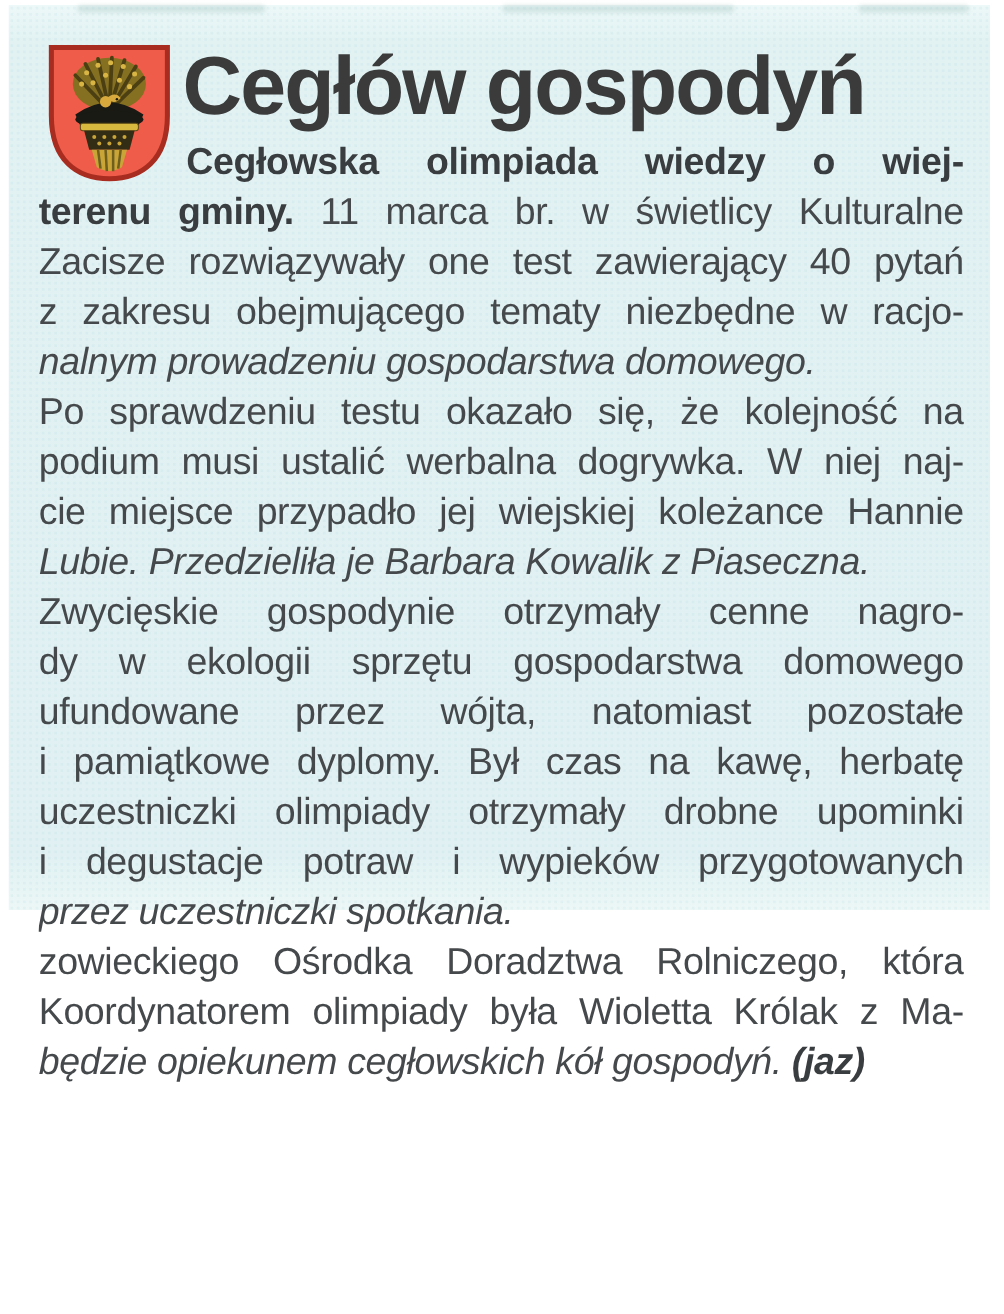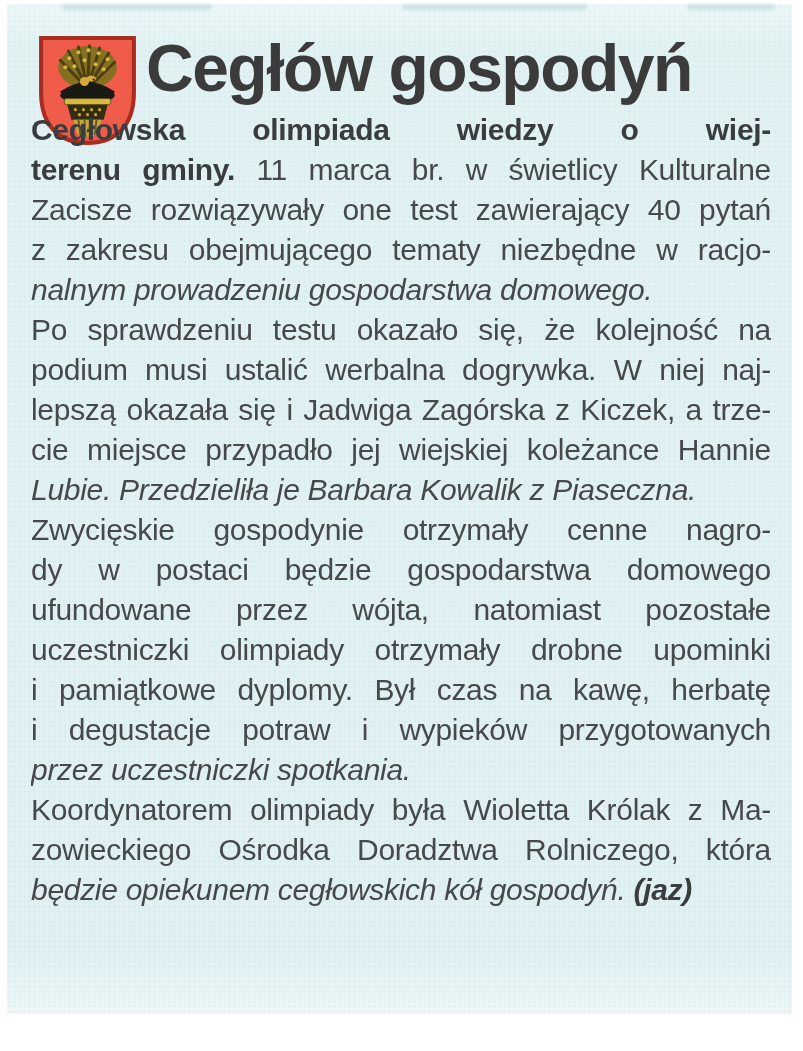--- a/index.html
+++ b/index.html
@@ -2,21 +2,21 @@
 <html><head>
 <meta charset="utf-8">
 <style>
   html,body{margin:0;padding:0;}
   body{
     width:803px;height:1051px;position:relative;overflow:hidden;
     background:#ffffff;
     font-family:"Liberation Sans", sans-serif;
   }
   .paper{
-    position:absolute;left:7px;top:4px;width:785px;height:1010px;
+    position:absolute;left:7px;top:4px;width:785px;height:724px;
     background:
       radial-gradient(rgba(130,195,205,0.10) 1px, transparent 1.2px),
       linear-gradient(180deg,#edf8f8 0%,#e2f2f3 4%,#e1f1f3 94%,#ecf7f6 100%);
     background-size:5px 5px, 100% 100%;
   }
   .ghost{
     position:absolute;top:0;height:6px;border-radius:3px;
     background:rgba(100,155,145,0.20);filter:blur(1.5px);
   }
   .ghost1{left:55px;width:150px;}
@@ -32,21 +32,21 @@
     position:absolute;left:24px;top:106px;width:740px;
     font-size:30px;line-height:40px;color:#46494b;
     letter-spacing:-0.3px;
   }
   .line{
     text-align:justify;text-align-last:justify;
     white-space:nowrap; 
     white-space:normal;
     overflow:hidden;height:40px;
   }
-  .line.indent{}
+  .line.indent{margin-left:118px;}
   .line.last{text-align-last:left;font-style:italic;}
   .line .b{font-weight:bold;color:#3a3d3f;}
 </style>
 </head>
 <body>
 
 <div class="paper">
 
   <div class="ghost ghost1"></div>
   <div class="ghost ghost2"></div>
@@ -120,28 +120,27 @@
   <h1 class="title">Cegłów gospodyń</h1>
 
   <div class="textcol">
       <div class="line indent"><span class="b">Cegłowska olimpiada wiedzy o wiej-</span></div>
       <div class="line"><span class="b">terenu gminy.</span><span> 11 marca br. w świetlicy Kulturalne</span></div>
       <div class="line"><span>Zacisze rozwiązywały one test zawierający 40 pytań</span></div>
       <div class="line"><span>z zakresu obejmującego tematy niezbędne w racjo-</span></div>
       <div class="line last"><span>nalnym prowadzeniu gospodarstwa domowego.</span></div>
       <div class="line"><span>Po sprawdzeniu testu okazało się, że kolejność na</span></div>
       <div class="line"><span>podium musi ustalić werbalna dogrywka. W niej naj-</span></div>
-      <div class="line"><span>lepszą okazała się i Jadwiga Zagórska z Kiczek, a trze-</span></div>
       <div class="line"><span>cie miejsce przypadło jej wiejskiej koleżance Hannie</span></div>
       <div class="line last"><span>Lubie. Przedzieliła je Barbara Kowalik z Piaseczna.</span></div>
       <div class="line"><span>Zwycięskie gospodynie otrzymały cenne nagro-</span></div>
-      <div class="line"><span>dy w postaci będzie gospodarstwa domowego</span></div>
+      <div class="line"><span>dy w ekologii sprzętu gospodarstwa domowego</span></div>
       <div class="line"><span>ufundowane przez wójta, natomiast pozostałe</span></div>
+      <div class="line"><span>i pamiątkowe dyplomy. Był czas na kawę, herbatę</span></div>
       <div class="line"><span>uczestniczki olimpiady otrzymały drobne upominki</span></div>
-      <div class="line"><span>i pamiątkowe dyplomy. Był czas na kawę, herbatę</span></div>
       <div class="line"><span>i degustacje potraw i wypieków przygotowanych</span></div>
       <div class="line last"><span>przez uczestniczki spotkania.</span></div>
+      <div class="line"><span>zowieckiego Ośrodka Doradztwa Rolniczego, która</span></div>
       <div class="line"><span>Koordynatorem olimpiady była Wioletta Królak z Ma-</span></div>
-      <div class="line"><span>zowieckiego Ośrodka Doradztwa Rolniczego, która</span></div>
       <div class="line last"><span>będzie opiekunem cegłowskich kół gospodyń. </span><span class="b">(jaz)</span></div>
     </div>
 
 </div>
 
 </body></html>

